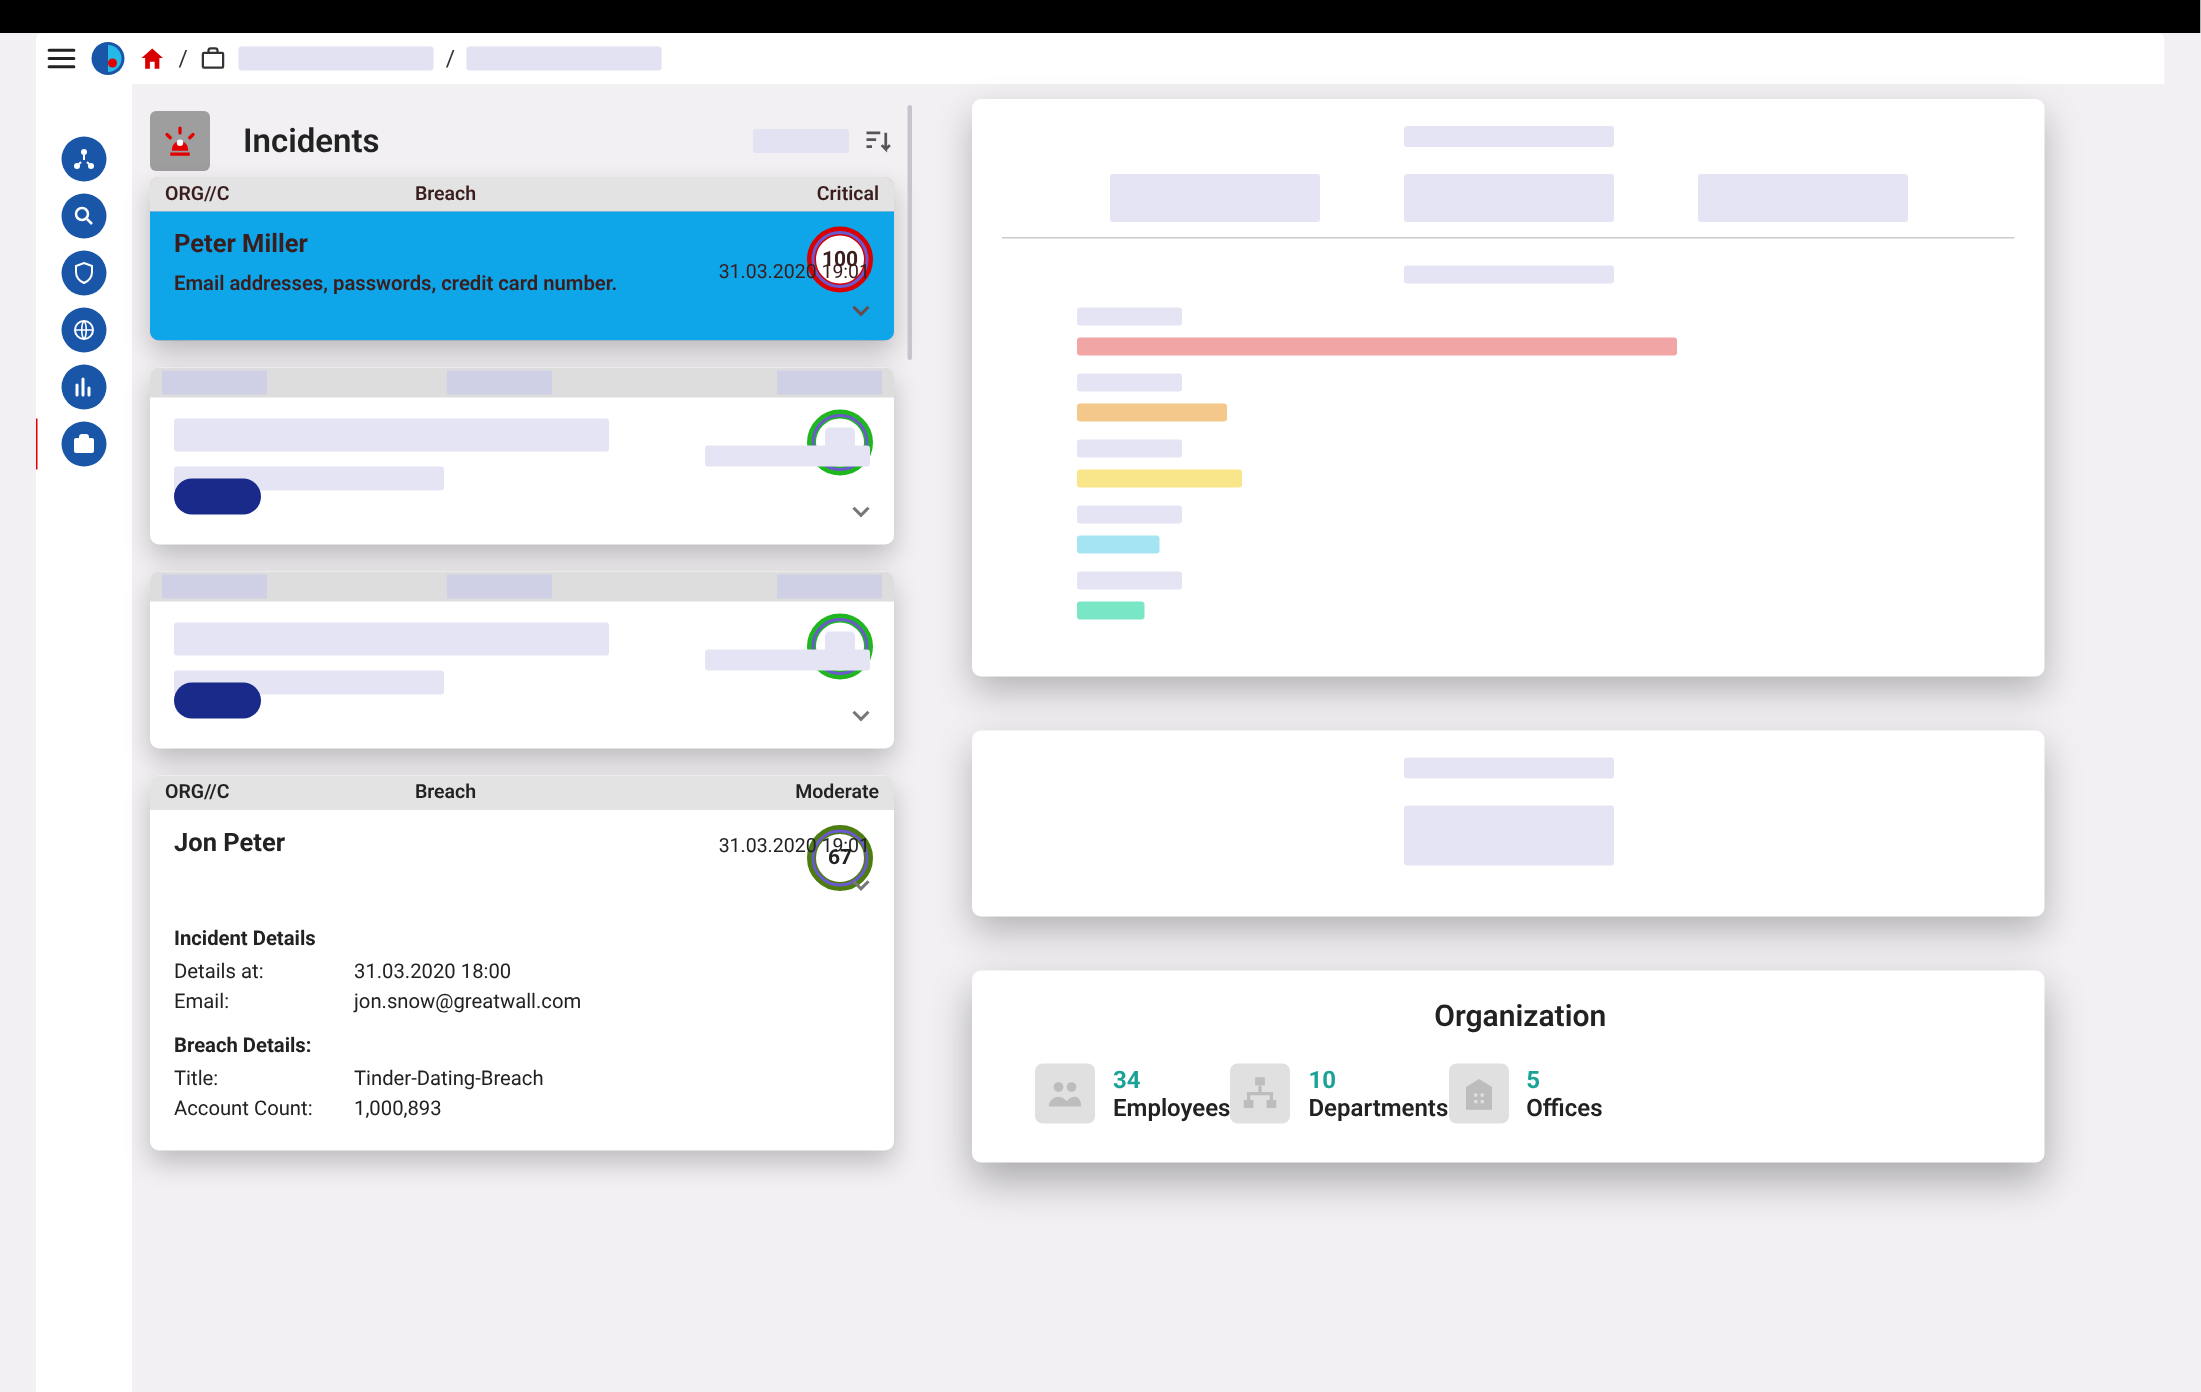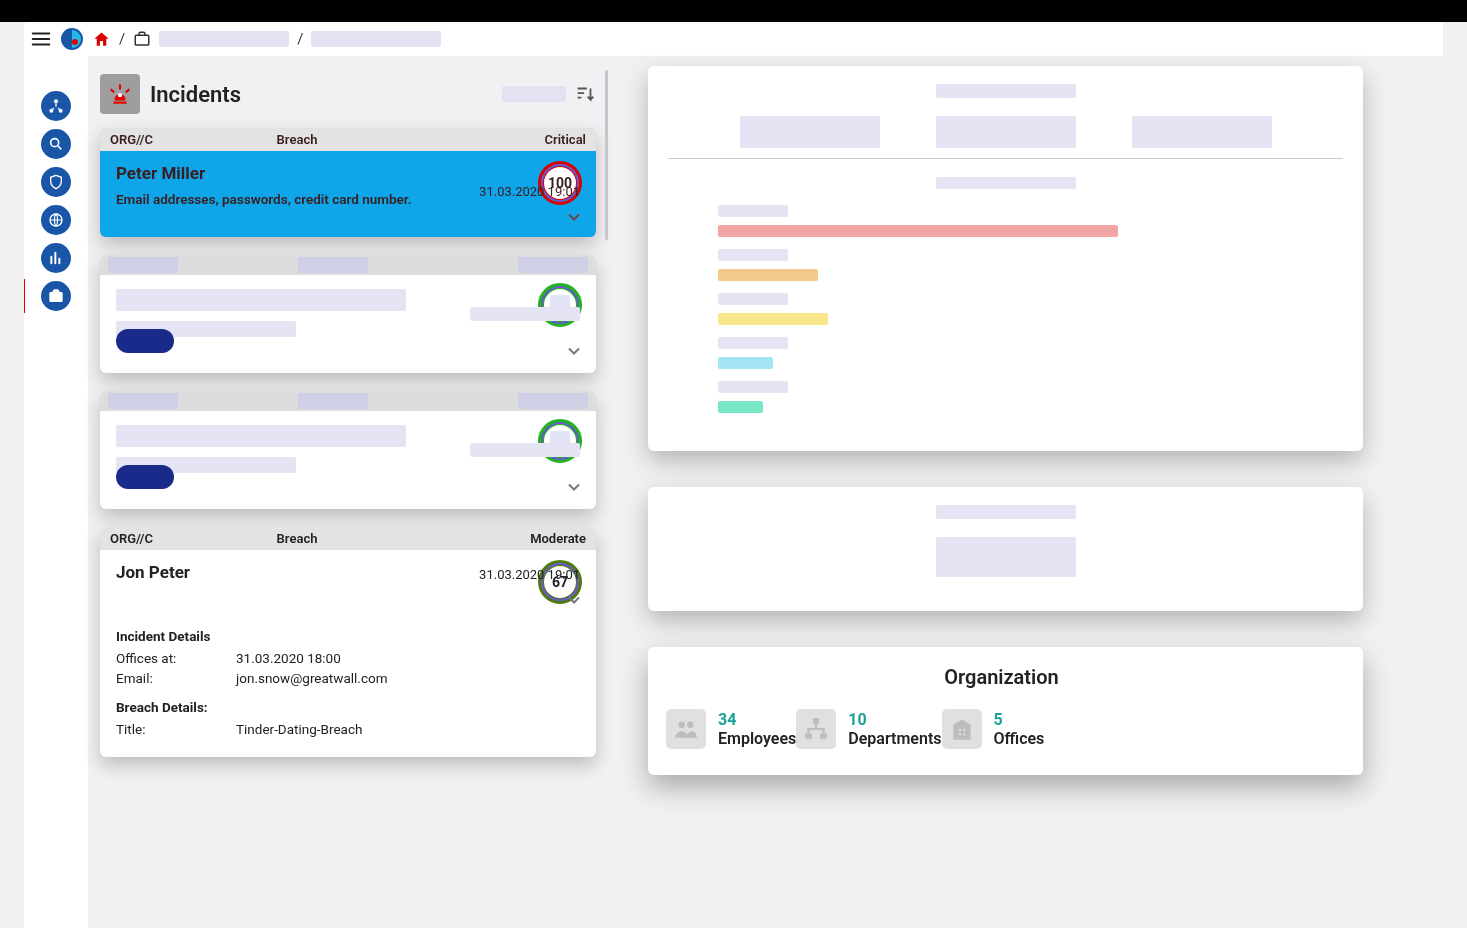--- a/index.html
+++ b/index.html
@@ -57,21 +57,21 @@
     position:relative;
   }
   .leftpane::after{
     content:""; position:absolute; top:14px; right:0; width:3px; height:170px; background:#c5c5cb; border-radius:3px;
   }
   .rightpane {
     flex:1; padding:10px 80px 0 40px;
   }
 
   
-  .inc-head { display:flex; align-items:center; gap:10px; margin-bottom:14px; }
+  .inc-head { display:flex; align-items:center; gap:22px; margin-bottom:4px; }
   .inc-icon {
     width:40px; height:40px; background:#9e9e9e; border-radius:4px;
     display:flex; align-items:center; justify-content:center;
   }
   .inc-title { font-size:22px; font-weight:600; }
   .sort-holder { margin-left:auto; display:flex; align-items:center; gap:8px; }
   .sort-ph { width:64px; height:16px; background:#e2e2f3; border-radius:2px; }
   .sort-icon svg { display:block; }
 
   
@@ -143,21 +143,21 @@
   .b-orn{background:#f4c88b;width:100px;}
   .b-yel{background:#f9e68a;width:110px;}
   .b-cyan{background:#a5e4f3;width:55px;}
   .b-teal{background:#79e6c6;width:45px;}
   .gap{height:4px;}
   .pbottom{width:140px;height:40px;background:#e4e4f4;margin:0 auto;border-radius:2px;}
   .panel.slim{padding:18px 70px 34px 70px;}
 
   .org-panel{
     background:#fff;border-radius:6px;box-shadow:0 12px 28px rgba(0,0,0,0.3);
-    padding:18px 26px 26px 18px;
+    padding:18px 26px 26px 42px;
   }
   .org-title{font-size:20px;font-weight:600;text-align:center;margin-bottom:20px;}
   .org-row{display:flex;justify-content:flex-start;}
   .org-item{display:flex;align-items:center;gap:12px;}
   .org-icon{width:40px;height:40px;background:#e0e0e0;border-radius:5px;display:flex;align-items:center;justify-content:center;}
   .org-icon svg{fill:#bdbdbd;}
   .org-txt .num{color:#1aa296;font-weight:700;font-size:16px;}
   .org-txt .lbl{font-size:16px;font-weight:600;}
 
 </style>
@@ -327,32 +327,36 @@
           <div class="name">Jon Peter</div>
           <div class="score green">67</div>
           <div class="time">31.03.2020 19:01</div>
           <span class="chev"><svg width="20" height="20" viewBox="0 0 24 24" fill="none" stroke="#777" stroke-width="2.5">
                 <path d="M6 9l6 6 6-6"></path>
               </svg></span>
         </div>
         <div class="details-block">
           <div class="details-title">Incident Details</div>
           <div class="drow">
-              <span class="k">Offices at:</span>
+              <span class="k">Details at:</span>
               <span>31.03.2020 18:00</span>
             </div>
           <div class="drow">
               <span class="k">Email:</span>
               <span>jon.snow@greatwall.com</span>
             </div>
           <div class="sep-h"></div>
           <div class="details-title">Breach Details:</div>
           <div class="drow">
               <span class="k">Title:</span>
               <span>Tinder-Dating-Breach</span>
+            </div>
+          <div class="drow">
+              <span class="k">Account Count:</span>
+              <span>1,000,893</span>
             </div>
         </div>
       </div>
     </div>
 
     <div class="rightpane">
       <div class="panel">
         <div class="ptitle"></div>
         <div class="ptabs">
             <span></span>

